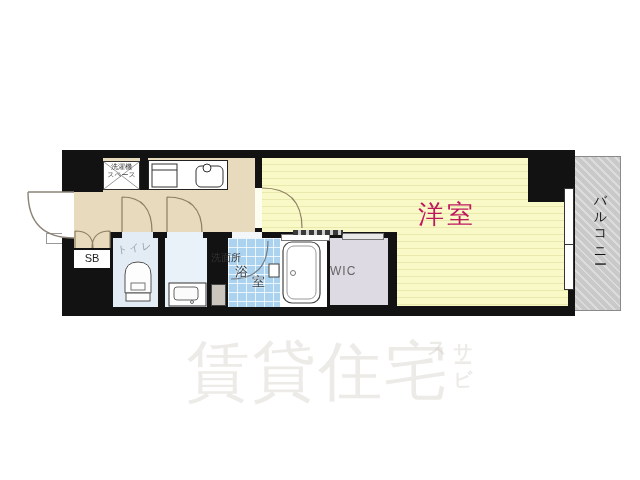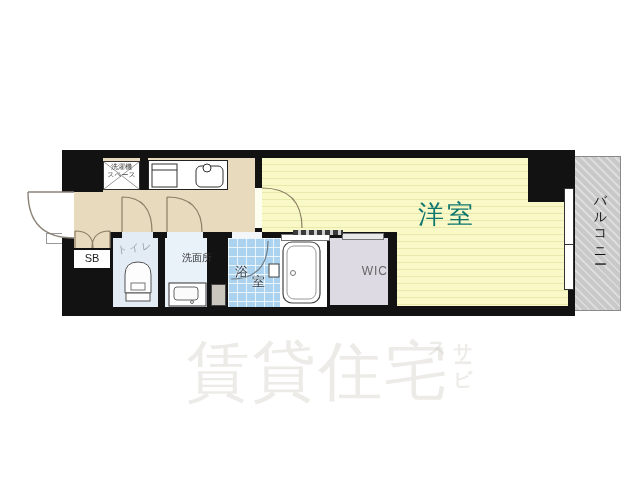--- a/index.html
+++ b/index.html
@@ -61,25 +61,25 @@
   
   #entrance-opening{left:62px;top:192px;width:12px;height:46px;background:#fff;z-index:3;}
   #living-opening{left:255px;top:188px;width:7px;height:40px;background:#fdfdf0;z-index:3;}
   
   #linework{left:0;top:0;z-index:5;pointer-events:none;}
   
   .label{z-index:6;color:#222;}
   #laundry-label{left:103px;top:163px;width:37px;text-align:center;font-size:7px;line-height:8px;color:#3a3a3a;}
   #sb-label{left:74px;top:252px;width:36px;text-align:center;font-size:11px;color:#222;}
   #toilet-label{left:113px;top:241px;width:45px;text-align:center;font-size:10px;color:#98a0a8;letter-spacing:2px;transform:rotate(-8deg);}
-  #washroom-label{left:165px;top:251px;width:64px;text-align:center;font-size:10px;color:#333;}
+  #washroom-label{left:165px;top:251px;width:42px;text-align:center;font-size:10px;color:#333;padding-left:40px;}
   #bath-char1{left:235px;top:263px;font-size:13px;color:#2c3a46;text-shadow:0 0 2px #fff,0 0 2px #fff;}
   #bath-char2{left:252px;top:273px;font-size:13px;color:#2c3a46;text-shadow:0 0 2px #fff,0 0 2px #fff;}
-  #wic-label{left:330px;top:264px;width:58px;text-align:right;font-size:12px;color:#666;letter-spacing:1px;}
-  #living-label{left:377px;top:199px;width:140px;text-align:center;color:#0f766e;}
+  #wic-label{left:330px;top:264px;width:58px;text-align:left;font-size:12px;color:#666;letter-spacing:1px;}
+  #living-label{left:377px;top:199px;width:140px;text-align:center;color:#be185d;}
   #living-name{font-size:26px;letter-spacing:3px;line-height:30px;}
   #living-size{font-size:26px;line-height:30px;}
   
   #wm-main{
     left:186px;top:328px;font-size:64px;font-weight:normal;letter-spacing:2px;
     color:rgba(196,189,178,0.30);z-index:0;
   }
   #wm-sub{
     left:424px;top:329px;height:70px;writing-mode:vertical-rl;font-size:19px;font-weight:bold;
     letter-spacing:2px;color:rgba(196,189,178,0.30);z-index:0;

